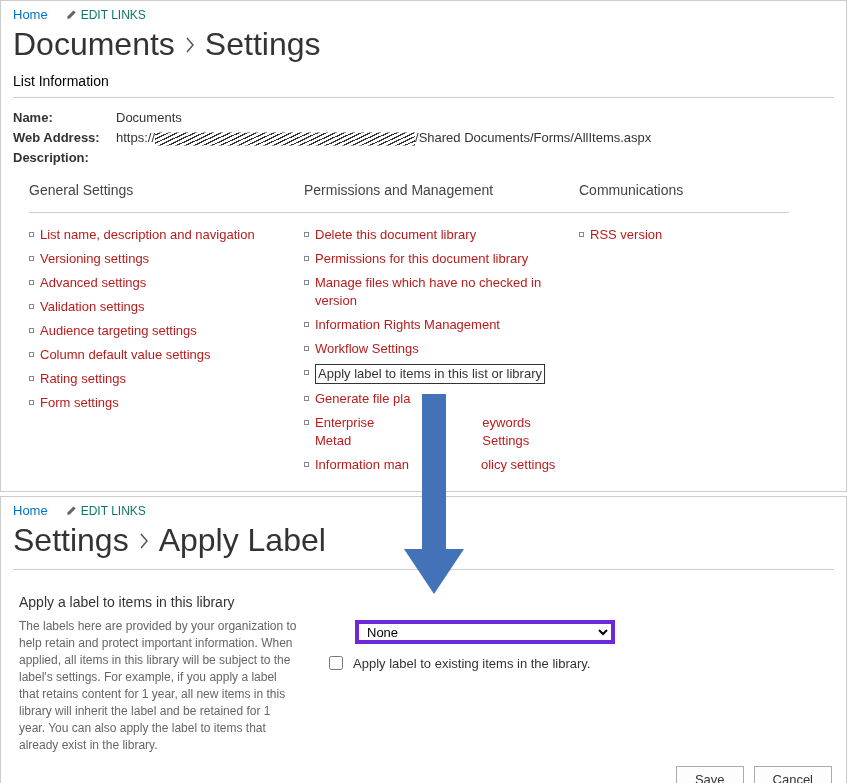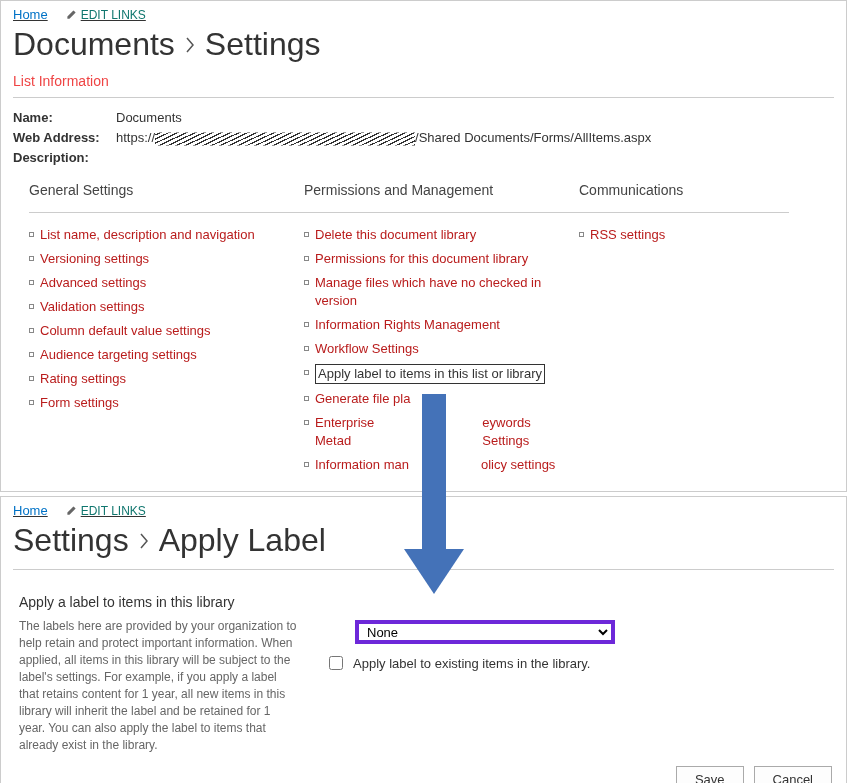--- a/index.html
+++ b/index.html
@@ -1,25 +1,25 @@
 <!DOCTYPE html>
 <html><head>
   <meta charset="utf-8">
   <style>
     * { box-sizing: border-box; margin: 0; padding: 0; }
     body { font-family: "Segoe UI", Tahoma, sans-serif; font-size: 13px; color: #333; background: #fff; width: 847px; }
     .panel { border: 1px solid #ccc; background: #fff; }
     .panel + .panel { margin-top: 4px; }
-    .top-nav { display: flex; align-items: center; gap: 18px; padding: 6px 12px 0 12px; font-size: 13px; text-decoration: underline; }
+    .top-nav { display: flex; align-items: center; gap: 18px; padding: 6px 12px 0 12px; font-size: 13px; }
     .home-link { color: #0072c6; text-decoration: none; font-weight: 400; }
     .edit-links { color: #0f766e; font-size: 12px; display: flex; align-items: center; gap: 4px; }
     .pencil-icon { width: 11px; height: 11px; }
     .page-title { font-size: 32px; font-weight: 300; color: #333; padding: 4px 12px 10px 12px; display: flex; align-items: center; gap: 10px; }
     .page-title .crumb { font-size: 32px; font-weight: 300; }
-    .section-h { padding: 0 12px 8px 12px; font-size: 14px; color: #ef4444; }
+    .section-h { padding: 0 12px 8px 12px; font-size: 14px; color: #000000; }
     .info-block { padding: 0 12px 14px 12px; }
     .info-row { display: flex; gap: 8px; line-height: 20px; }
     .info-label { font-weight: 600; width: 95px; }
     .info-val { color: #333; }
     .obscured {
       display: inline-block;
       width: 260px;
       height: 10px;
       background: repeating-linear-gradient(-20deg,#333 0,#333 1px,transparent 1px,transparent 3px);
       transform: scaleY(1.3);
@@ -108,25 +108,25 @@
             <li>
               <span class="bullet"></span>
               <a class="lnk">Advanced settings</a>
             </li>
             <li>
               <span class="bullet"></span>
               <a class="lnk">Validation settings</a>
             </li>
             <li>
               <span class="bullet"></span>
+              <a class="lnk">Audience targeting settings</a>
+            </li>
+            <li>
+              <span class="bullet"></span>
               <a class="lnk">Column default value settings</a>
-            </li>
-            <li>
-              <span class="bullet"></span>
-              <a class="lnk">Audience targeting settings</a>
             </li>
             <li>
               <span class="bullet"></span>
               <a class="lnk">Rating settings</a>
             </li>
             <li>
               <span class="bullet"></span>
               <a class="lnk">Form settings</a>
             </li>
           </ul>
@@ -176,21 +176,21 @@
               <a class="lnk">olicy settings</a>
             </li>
           </ul>
       </div>
       <div class="col comm">
         <div class="col-h">Communications</div>
         <hr class="hr" style="margin:0 0 10px 0;">
         <ul class="linklist" id="comm-list">
             <li>
               <span class="bullet"></span>
-              <a class="lnk">RSS settings</a>
+              <a class="lnk">RSS version</a>
             </li>
           </ul>
       </div>
     </div>
   </div>
 
   <div class="panel">
     <div class="top-nav">
       <a class="home-link">Home</a>
       <span class="edit-links">

